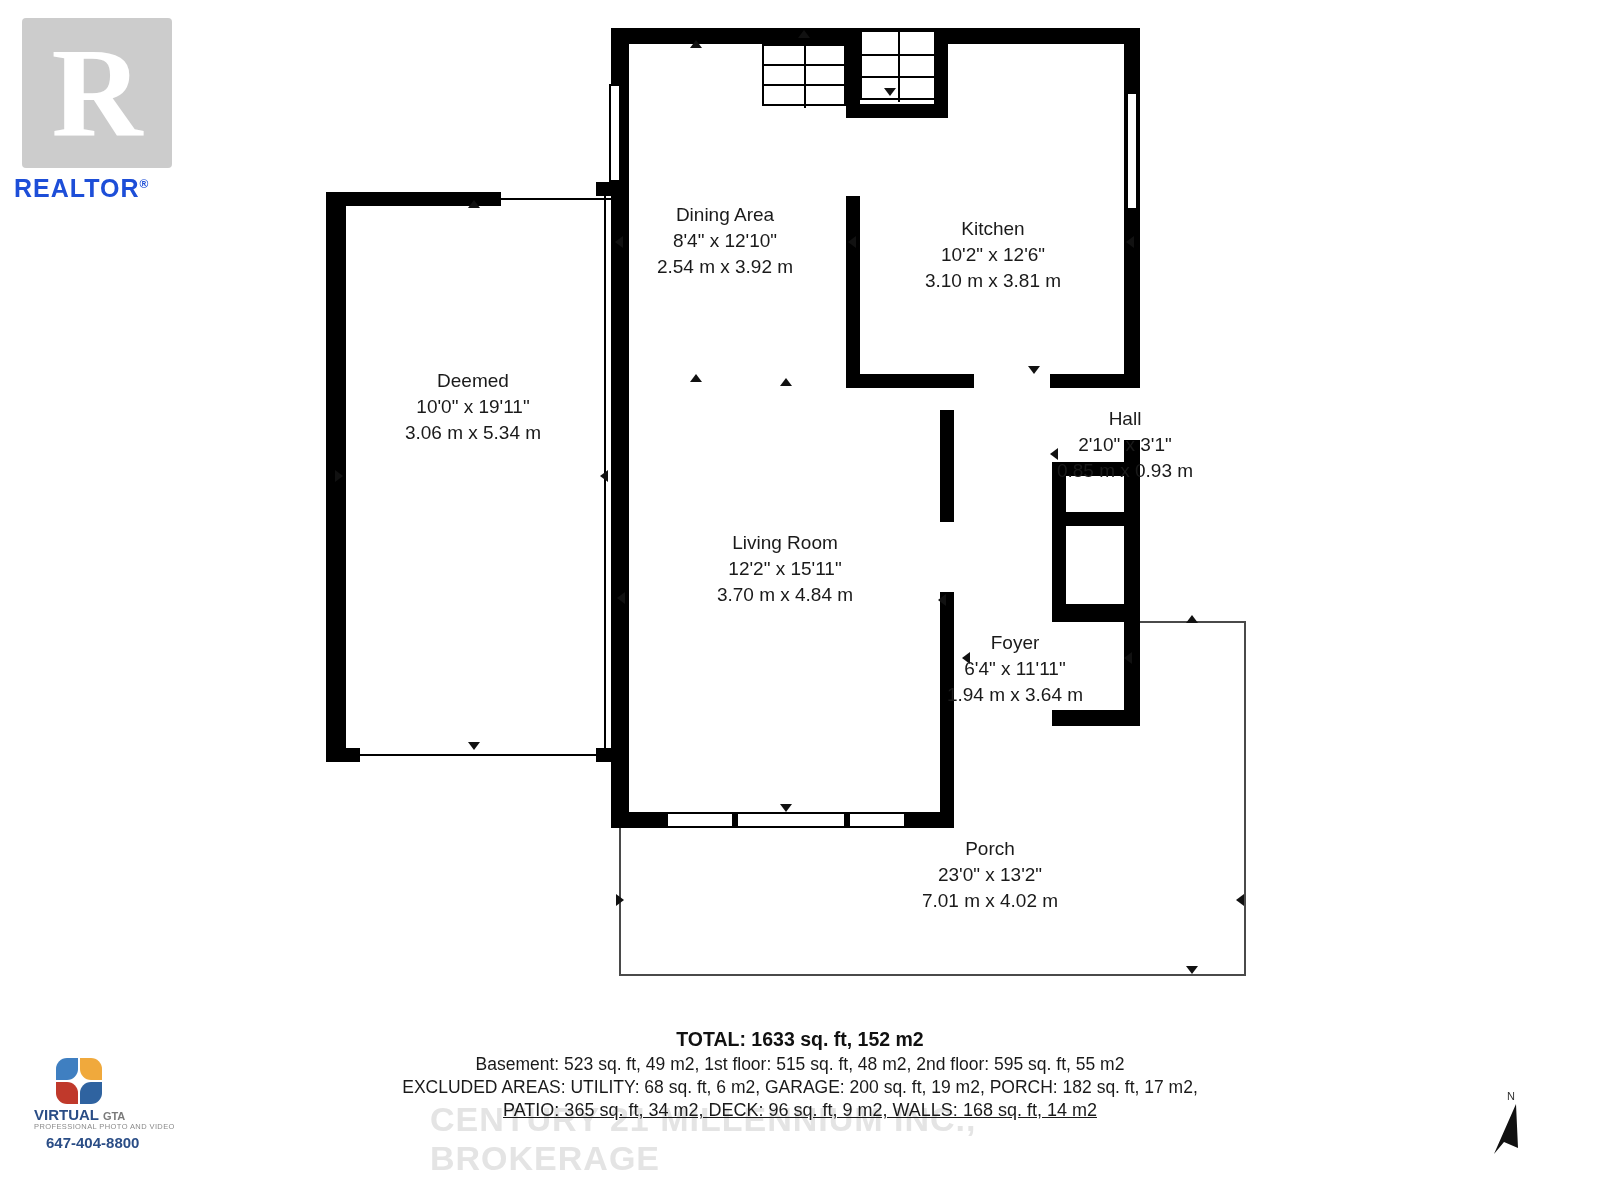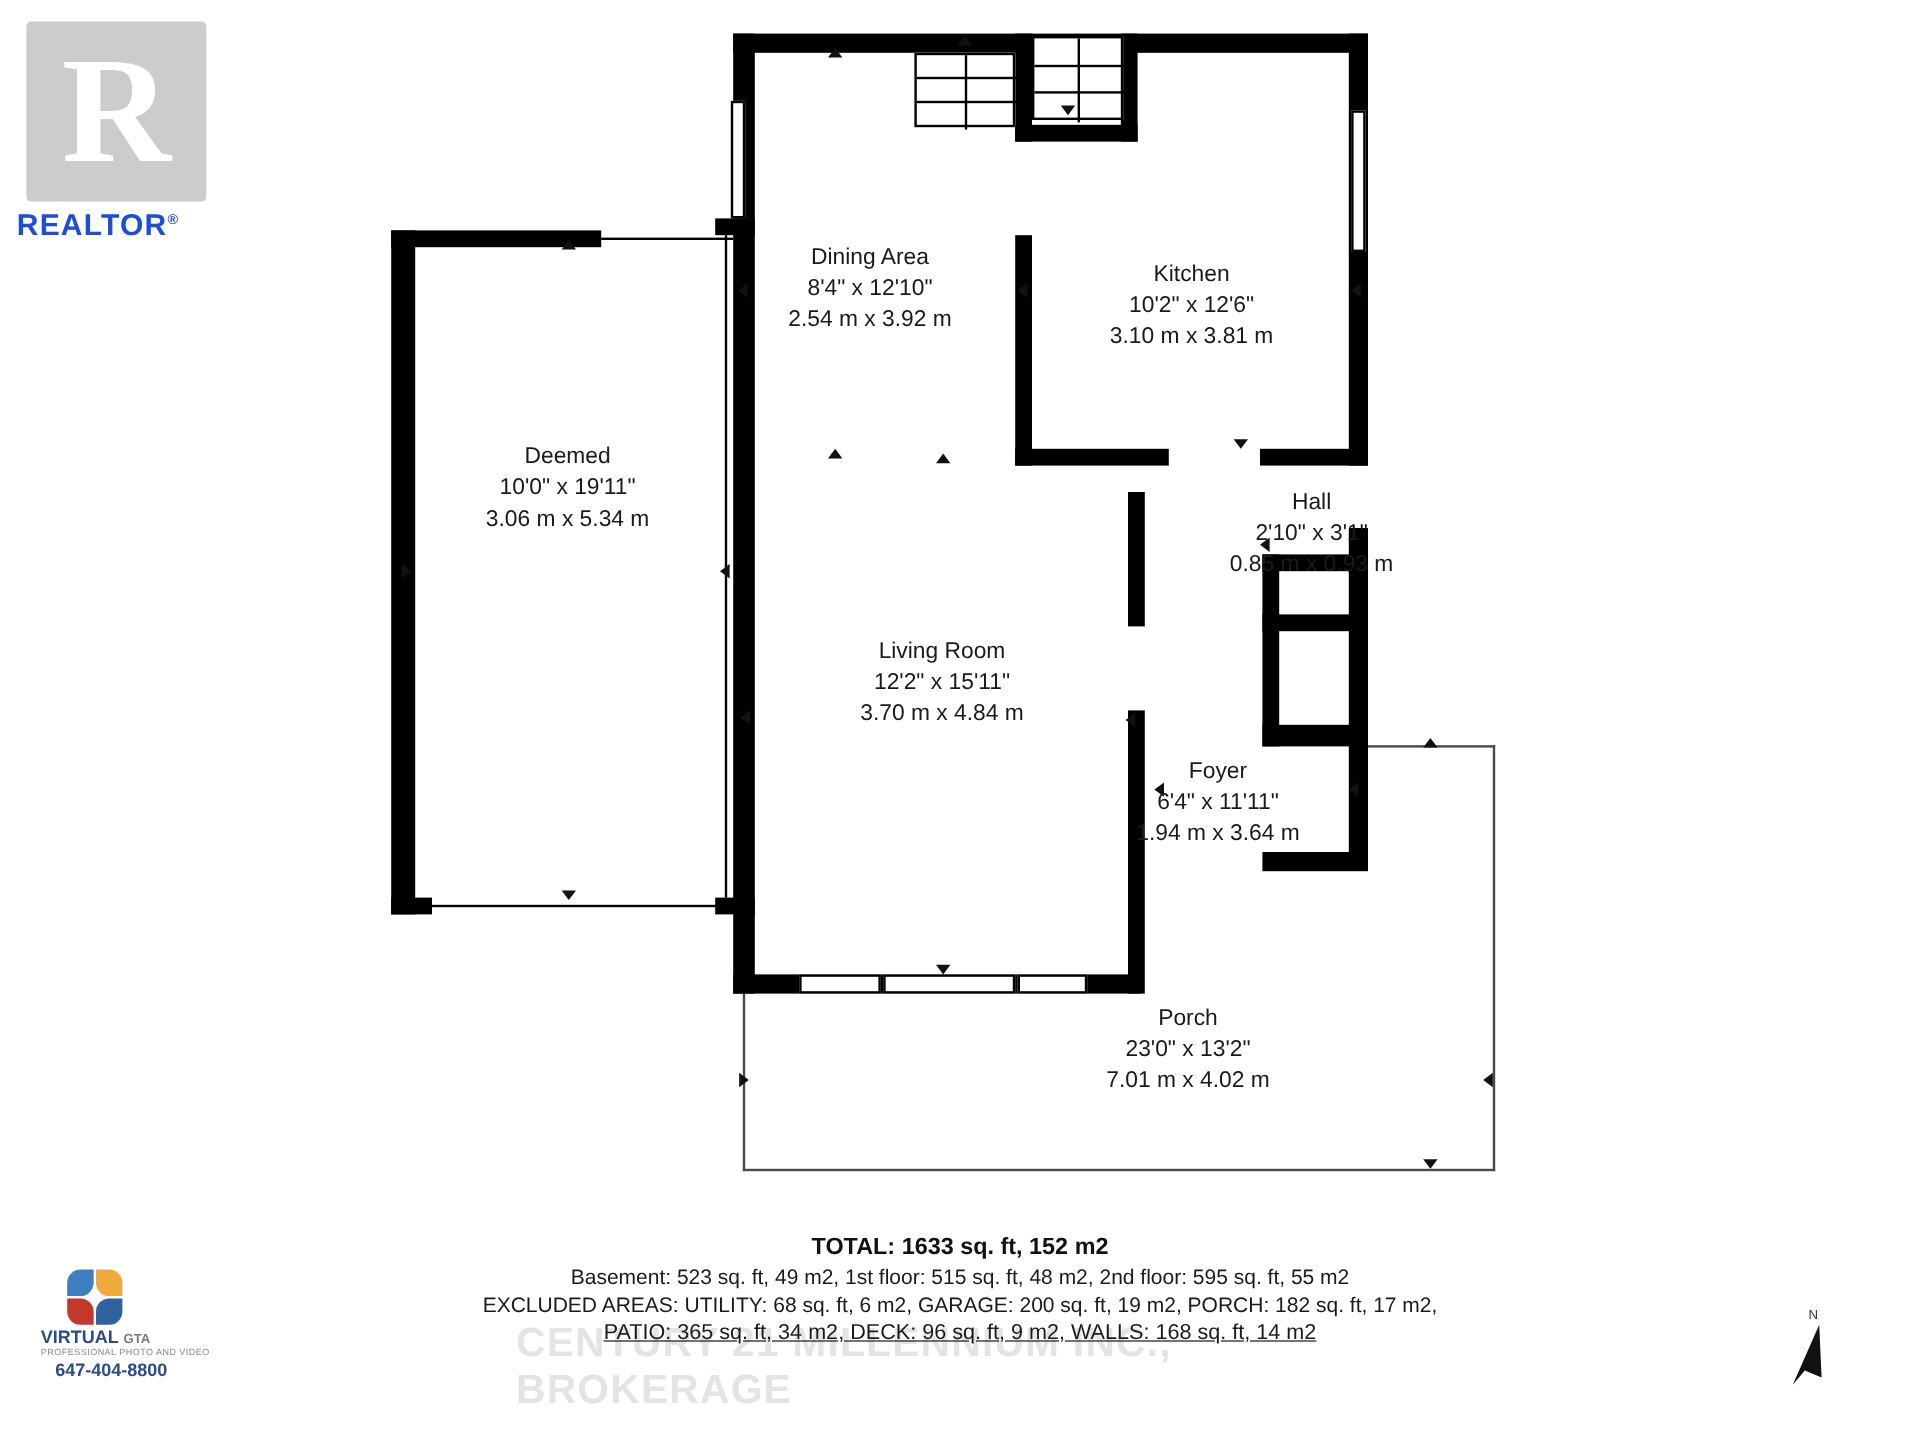--- a/index.html
+++ b/index.html
@@ -173,21 +173,21 @@
     <div class="imp">10'2" x 12'6"</div>
     <div class="met">3.10 m x 3.81 m</div>
   </div>
 
   <div class="lbl" style="left:348px;top:368px;width:250px;">
     <div class="name">Deemed</div>
     <div class="imp">10'0" x 19'11"</div>
     <div class="met">3.06 m x 5.34 m</div>
   </div>
 
-  <div class="lbl" style="left:968px;top:406px;width:250px;">
+  <div class="lbl" style="left:1000px;top:406px;width:250px;">
     <div class="name">Hall</div>
     <div class="imp">2'10" x 3'1"</div>
     <div class="met">0.85 m x 0.93 m</div>
   </div>
 
   <div class="lbl" style="left:660px;top:530px;width:250px;">
     <div class="name">Living Room</div>
     <div class="imp">12'2" x 15'11"</div>
     <div class="met">3.70 m x 4.84 m</div>
   </div>

